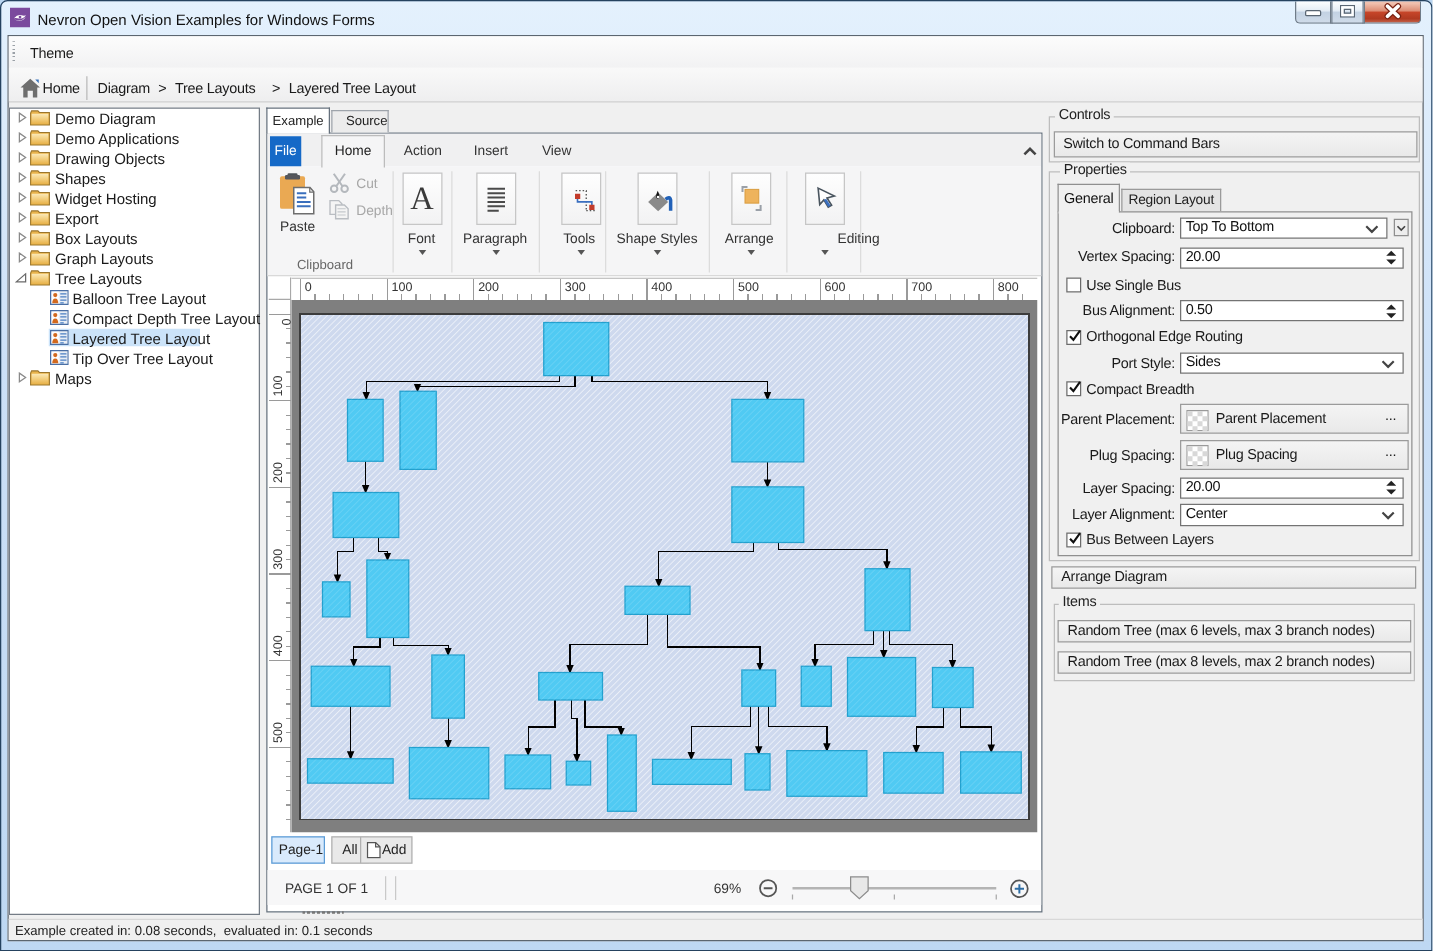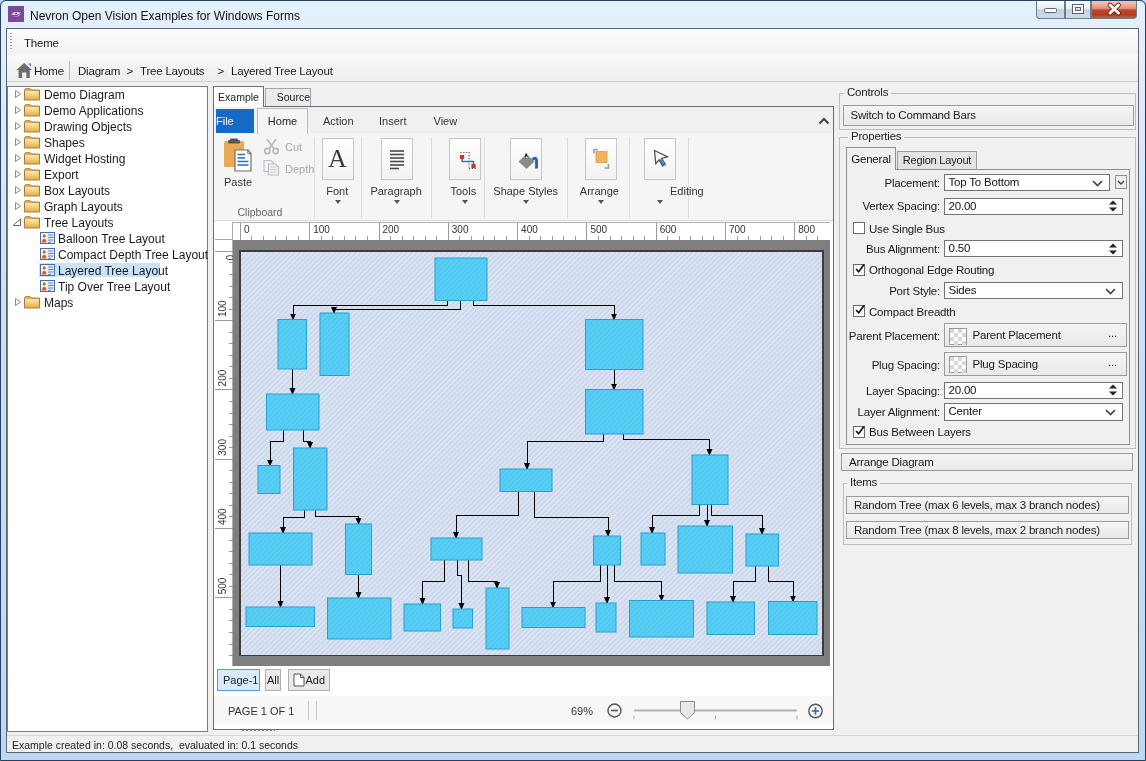--- a/index.html
+++ b/index.html
@@ -19,21 +19,21 @@
   #crumbrow { left:7px; top:54px; width:1131px; height:28px; background:linear-gradient(#f9f9f9,#eeeeef); border-bottom:1px solid #d0d0d0; }
   #grip { left:10px; top:33px; width:2px; height:18px; background:repeating-linear-gradient(#9aa0a6 0 1px, transparent 1px 3px); }
   .mtext { font-size:11.5px; letter-spacing:-0.2px; color:#1a1a1a; white-space:nowrap; }
   #treepanel { left:7px; top:86px; width:201px; height:646px; background:#fff; border:1px solid #747c86; }
   .trow { position:absolute; height:16px; font-size:12px; color:#1a1a1a; white-space:nowrap; }
   #centerpanel { left:213px; top:106px; width:621px; height:624px; background:#fff; border:1px solid #65707c; }
   #tabexample { left:213px; top:86px; width:51px; height:21px; background:#fff; border:1px solid #65707c; border-bottom:none; line-height:20px; font-size:10.5px; color:#222; text-align:center; z-index:2; }
   #tabsource { left:265px; top:87.5px; width:46px; height:18px; background:#ececec; border:1px solid #9ea4ab; border-bottom:none; line-height:17px; font-size:10.5px; color:#222; text-align:right; }
   #ribbontabs { left:214px; top:107px; width:619px; height:26px; background:#f0f0f1; }
   #ribbonbody { left:214px; top:133px; width:619px; height:88px; background:#f5f5f6; border-bottom:1px solid #d9d9d9; }
-  #filetab { left:216px; top:109px; width:38px; height:24px; background:#1569c7; color:#fff; font-size:11px; line-height:24px; }
+  #filetab { left:216px; top:109px; width:25px; height:24px; background:#1569c7; color:#fff; font-size:11px; text-align:center; line-height:24px; }
   #hometab { left:257px; top:108px; width:51px; height:26px; background:#f5f5f6; border:1px solid #bcbcbc; border-bottom:none; font-size:11px; color:#222; text-align:center; line-height:25px; }
   .rtab { font-size:11px; color:#333; }
   .bigbtn { position:absolute; width:32px; height:42px; background:linear-gradient(#fefefe,#f2f2f3); border:1px solid #c6c6c6; }
   .blabel { position:absolute; font-size:11px; color:#333; white-space:nowrap; }
   .darr { position:absolute; width:0; height:0; border-left:3px solid transparent; border-right:3px solid transparent; border-top:4px solid #555; }
   .gsep { position:absolute; top:137px; width:1px; height:81px; background:#dcdcdc; }
   #corner { left:215px; top:222px; width:18px; height:18px; background:#fff; border-right:1px solid #a8a8a8; border-bottom:1px solid #a8a8a8; }
   .ptab { position:absolute; top:669px; height:22px; font-size:11px; color:#222; }
   #zoomrow { left:214px; top:696px; width:619px; height:28px; background:#f7f7f8; }
   .fieldset { position:absolute; border:1px solid #bdbdbd; }
@@ -596,21 +596,21 @@
 <g>
       <rect x="474" y="362" width="47.5" height="32.5" fill="#50caf3" stroke="#22a0ce" stroke-width="1"></rect>
       <rect x="474" y="362" width="47.5" height="32.5" fill="url(#nhatch)"></rect>
     </g>
 <g>
       <rect x="535.5" y="361.5" width="48.5" height="33.0" fill="#50caf3" stroke="#22a0ce" stroke-width="1"></rect>
       <rect x="535.5" y="361.5" width="48.5" height="33.0" fill="url(#nhatch)"></rect>
     </g>
 </svg>
 <div class="abs ptab" style="left:217px; width:43px; background:#d9eafc; border:1px solid #5b9bd5; line-height:20px; padding-left:5px;">Page-1</div>
-<div class="abs ptab" style="left:265px; width:16px; background:#e9e9e9; border:1px solid #b0b0b0; line-height:20px; text-align:center;">All</div>
+<div class="abs ptab" style="left:265px; width:30px; background:#e9e9e9; border:1px solid #b0b0b0; line-height:20px; text-align:center;">All</div>
 <div class="abs ptab" style="left:287.5px; width:42px; background:#e9e9e9; border:1px solid #b0b0b0; line-height:20px;"><svg style="position:absolute;left:4px;top:3px;" width="12" height="14">
       <path d="M1 1 L7.5 1 11 4.5 11 13 1 13 Z" fill="#fff" stroke="#555" stroke-width="1"></path>
       <path d="M7.5 1 7.5 4.5 11 4.5" fill="none" stroke="#555" stroke-width="1"></path>
     </svg><span style="margin-left:17px;">Add</span></div>
 <div class="abs" id="zoomrow"></div>
 <div class="abs" style="left:228px; top:705px; font-size:11px; color:#333;">PAGE 1 OF 1</div>
 <div class="abs" style="left:308px; top:701px; width:1px; height:19px; background:#c9c9c9;"></div>
 <div class="abs" style="left:316px; top:701px; width:1px; height:19px; background:#c9c9c9;"></div>
 <div class="abs" style="left:560px; top:705px; width:33px; font-size:11px; color:#333; text-align:right;">69%</div>
 <svg class="abs" style="left:601px; top:697px;" width="232" height="26">
@@ -628,21 +628,21 @@
 <div class="abs" style="left:242px; top:728.5px; width:33px; height:2.5px; background:repeating-linear-gradient(90deg,#777 0 2px, transparent 2px 4px);"></div>
 <div class="abs fieldset" style="left:839px; top:93px; width:297px; height:37px;"></div>
 <div class="abs flabel" style="left:844px; top:86px;">Controls</div>
 <div class="abs btn" style="left:842.5px; top:104.5px; width:291.5px; height:21px; line-height:19px;">Switch to Command Bars</div>
 <div class="abs fieldset" style="left:839px; top:137px; width:297px; height:312px;"></div>
 <div class="abs flabel" style="left:848px; top:130px;">Properties</div>
 <div class="abs" style="left:846px; top:147px; width:50px; height:23px; background:#f0f0f0; border:1px solid #8f8f8f; border-bottom:none; font-size:11.5px; letter-spacing:-0.2px; color:#111; text-align:center; line-height:22px; z-index:3;">General</div>
 <div class="abs" style="left:897px; top:151px; width:80px; height:18px; background:#e4e4e4; border:1px solid #9a9a9a; border-bottom:none; font-size:11px; letter-spacing:-0.2px; color:#222; text-align:center; line-height:17px;">Region Layout</div>
 <div class="abs" style="left:846px; top:169px; width:284px; height:276px; background:#f0f0f0; border:1px solid #8f8f8f;"></div>
 <div class="abs" style="left:847px; top:168.5px; width:48px; height:2px; background:#f0f0f0; z-index:4;"></div>
-<div class="abs rlabel" style="left:790px; top:177px; width:150px;">Placement:</div>
+<div class="abs rlabel" style="left:790px; top:177px; width:150px;">Clipboard:</div>
 <div class="abs input" style="left:943.5px; top:174px; width:166.5px; height:17px; line-height:15px;">Top To Bottom<svg style="position:absolute; right:6px; top:50%; margin-top:-3px;" width="11" height="7">
       <path d="M1 1 L5.5 5.5 L10 1" fill="none" stroke="#444" stroke-width="1.7"></path>
     </svg></div>
 <div class="abs" style="left:1114.5px; top:175px; width:12px; height:14px; background:#ededed; border:1px solid #8f8f8f;">
     <svg style="position:absolute;left:1.5px;top:4px;" width="8" height="6">
       <path d="M1 1 L4 4 L7 1" fill="none" stroke="#444" stroke-width="1.4"></path>
     </svg>
   </div>
 <div class="abs rlabel" style="left:790px; top:200px; width:150px;">Vertex Spacing:</div>
 <div class="abs input" style="left:943.5px; top:197.5px; width:179.5px; height:17px; line-height:15px;">20.00<svg style="position:absolute; right:4px; top:50%; margin-top:-6px;" width="10" height="12">

